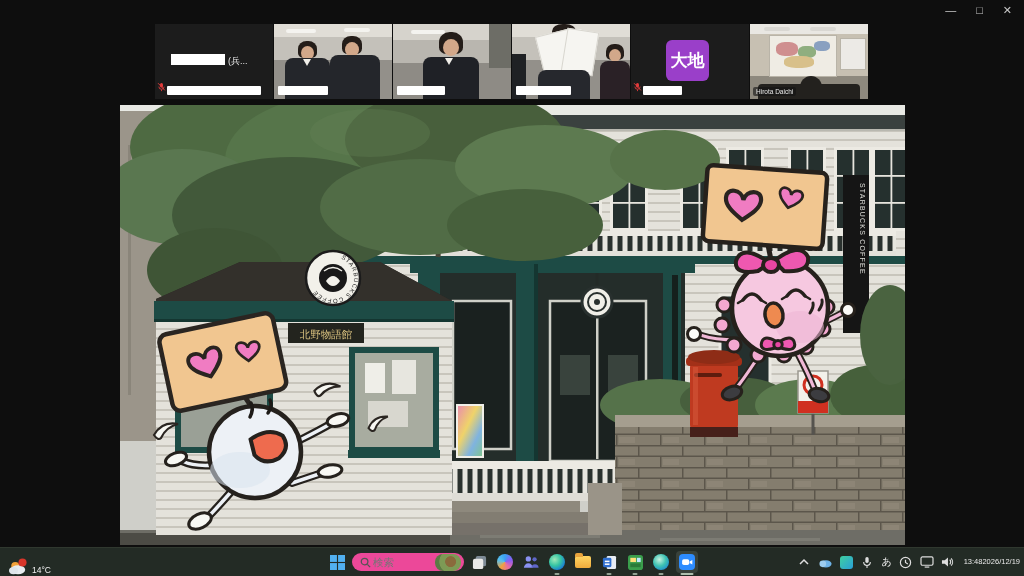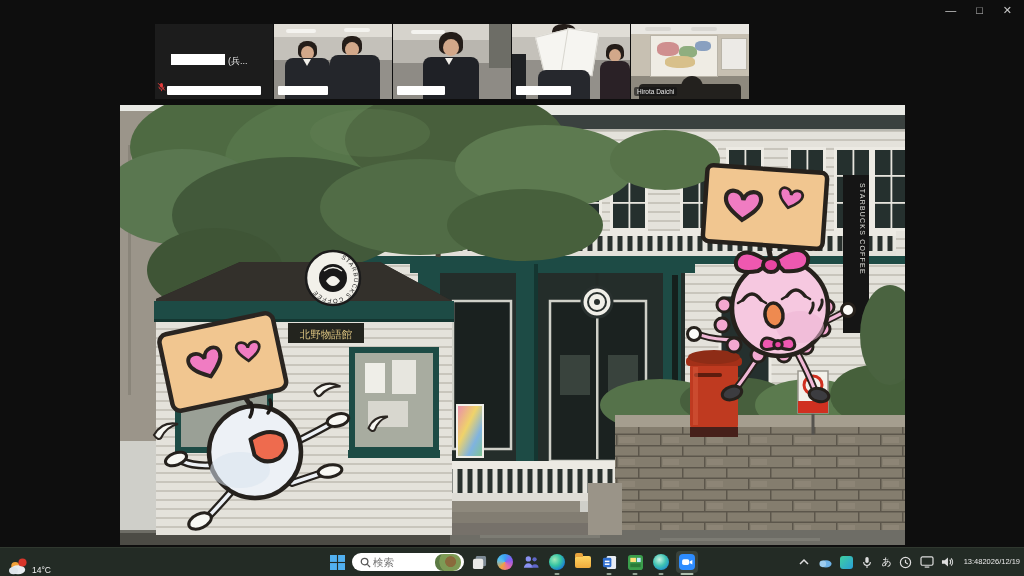--- a/index.html
+++ b/index.html
@@ -48,21 +48,21 @@
   .weather-cond{font-size:7px;color:#c2c6c1;}
   .tb-center{position:absolute;left:50%;top:0;height:28px;transform:translateX(-50%);
              display:flex;align-items:center;gap:4px;}
   .tb-icon{width:22px;height:22px;border-radius:4px;display:flex;align-items:center;
            justify-content:center;position:relative;flex:none;}
   .tb-icon.running::after{content:"";position:absolute;bottom:-2px;left:50%;transform:translateX(-50%);
            width:5px;height:2.5px;border-radius:2px;background:#93a394;}
   .tb-icon.active-app{background:#39423b;}
   .tb-icon.active-app::after{content:"";position:absolute;bottom:-2px;left:50%;transform:translateX(-50%);
            width:13px;height:2.5px;border-radius:2px;background:#aebfae;}
-  .search-pill{height:18px;width:112px;background:#ffffff;border-radius:11px;display:flex;
+  .search-pill{height:18px;width:112px;background:#ec4899;border-radius:11px;display:flex;
                align-items:center;padding:0 3px 0 8px;box-sizing:border-box;flex:none;}
   .search-pill input{border:0;outline:0;background:transparent;width:56px;font-size:10.5px;
                color:#3c3c3c;font-family:"Liberation Sans",sans-serif;}
   .search-img{margin-left:auto;width:26px;height:17px;border-radius:8px;flex:none;
               background:radial-gradient(circle at 60% 45%,#8a6a3c 0 28%,#7d9a55 32% 60%,#5c7a44 64%);}
   .folder-ico{width:16px;height:12px;background:linear-gradient(#ffd563,#f0ab3c);border-radius:2px;position:relative;}
   .folder-ico::before{content:"";position:absolute;top:-3px;left:0;width:8px;height:4px;
               background:#e8a33d;border-radius:2px 2px 0 0;}
   .circle-ico{width:16px;height:16px;border-radius:50%;}
   .tray{position:absolute;right:4px;top:0;height:28px;display:flex;align-items:center;gap:7px;}
@@ -128,20 +128,34 @@
     <div class="hair" style="left:40px;top:0px;width:24px;height:16px;"></div>
     <div class="paper" style="left:28px;top:8px;width:34px;height:44px;transform:rotate(-14deg);"></div>
     <div class="paper" style="left:52px;top:6px;width:30px;height:42px;transform:rotate(9deg);"></div>
     <div class="suit" style="left:26px;top:46px;width:52px;height:29px;background:#26282d;"></div>
     <div class="hair" style="left:94px;top:20px;width:18px;height:16px;"></div>
     <div class="head" style="left:97px;top:25px;width:12px;height:13px;"></div>
     <div class="suit" style="left:88px;top:37px;width:30px;height:38px;background:#2a2126;"></div>
     <div class="namebar" style="left:4px;width:55px;"></div>
   </div>
 
+  <div class="tile">
+    <div class="avatar" style="left:35px;top:16px;width:43px;height:41px;">
+      <span>大地</span>
+    </div>
+    <span class="micred" style="left:2px;">
+      <svg width="9" height="10" viewBox="0 0 12 13">
+          <rect x="4" y="1" width="4" height="6" rx="2" fill="#e23b3b"></rect>
+          <path d="M2.5 6a3.5 3.5 0 0 0 7 0" stroke="#e23b3b" fill="none" stroke-width="1.2"></path>
+          <line x1="6" y1="10" x2="6" y2="12" stroke="#e23b3b" stroke-width="1.2"></line>
+          <line x1="1.5" y1="1.5" x2="10.5" y2="11" stroke="#e23b3b" stroke-width="1.3"></line>
+        </svg>
+    </span>
+    <div class="namebar" style="left:12px;width:39px;"></div>
+  </div>
 
   <div class="tile">
     <div class="classroom-bg"></div>
     <div class="ceil-light" style="left:14px;top:3px;width:26px;background:#d9d7d2;"></div>
     <div class="ceil-light" style="left:60px;top:3px;width:26px;background:#d9d7d2;"></div>
     <div class="proj-screen" style="left:19px;top:11px;width:66px;height:40px;">
       <div class="blob" style="left:6px;top:6px;width:22px;height:14px;background:#cf8f8f;"></div>
       <div class="blob" style="left:28px;top:10px;width:18px;height:12px;background:#8fae7f;"></div>
       <div class="blob" style="left:44px;top:5px;width:16px;height:10px;background:#89a0c0;"></div>
       <div class="blob" style="left:14px;top:20px;width:30px;height:12px;background:#d8c08a;"></div>

